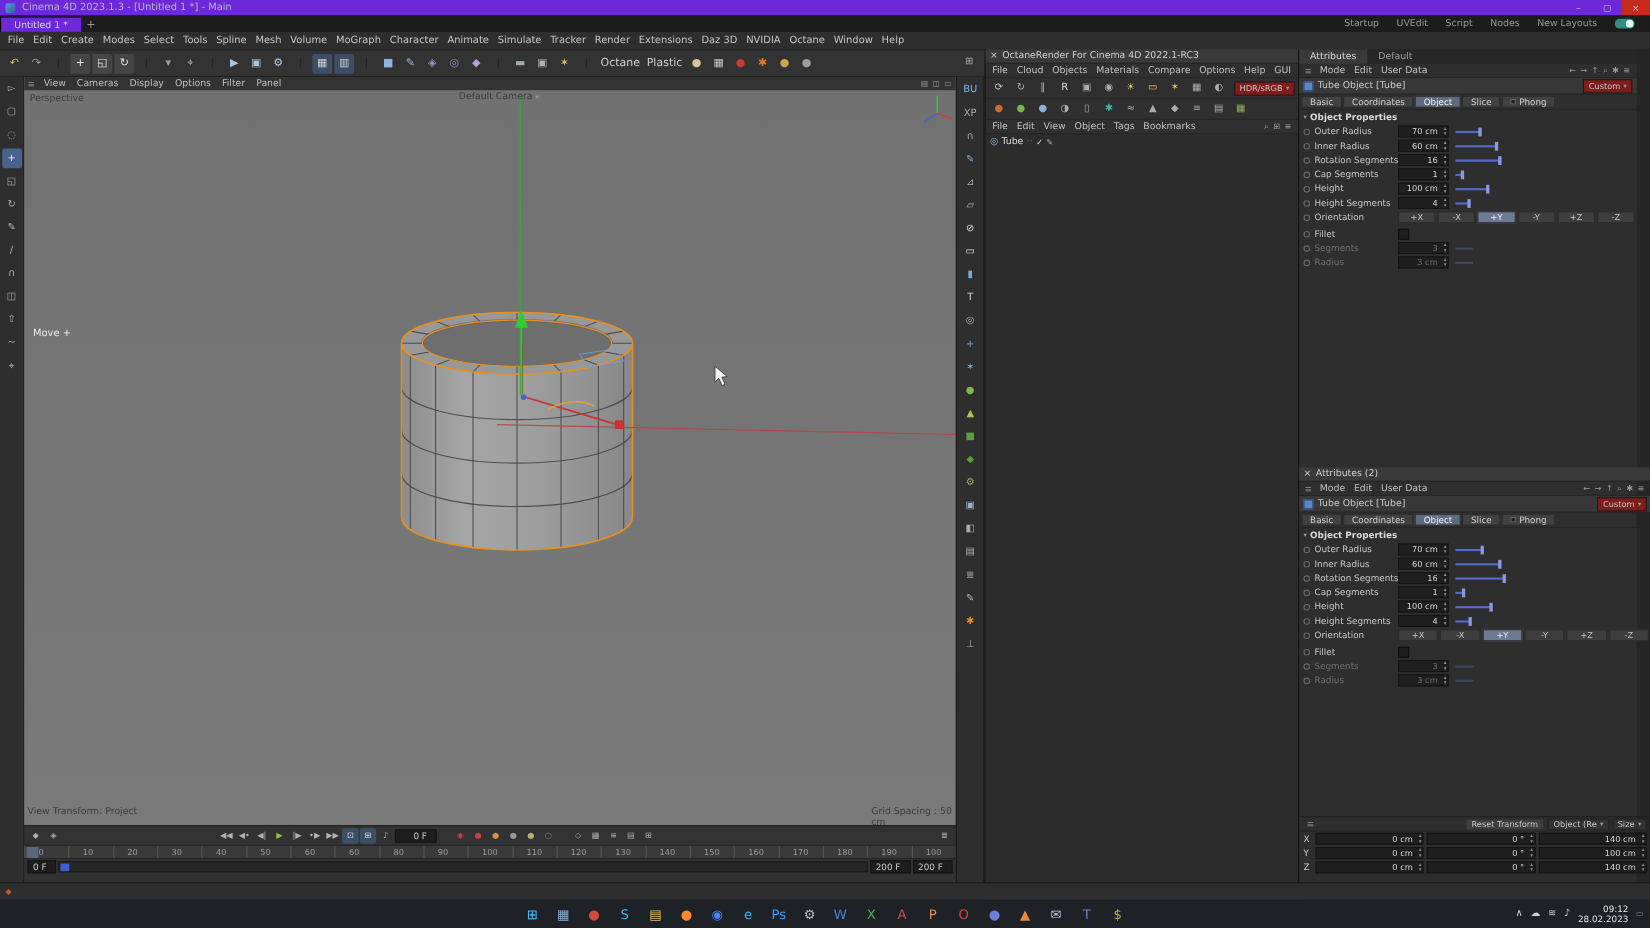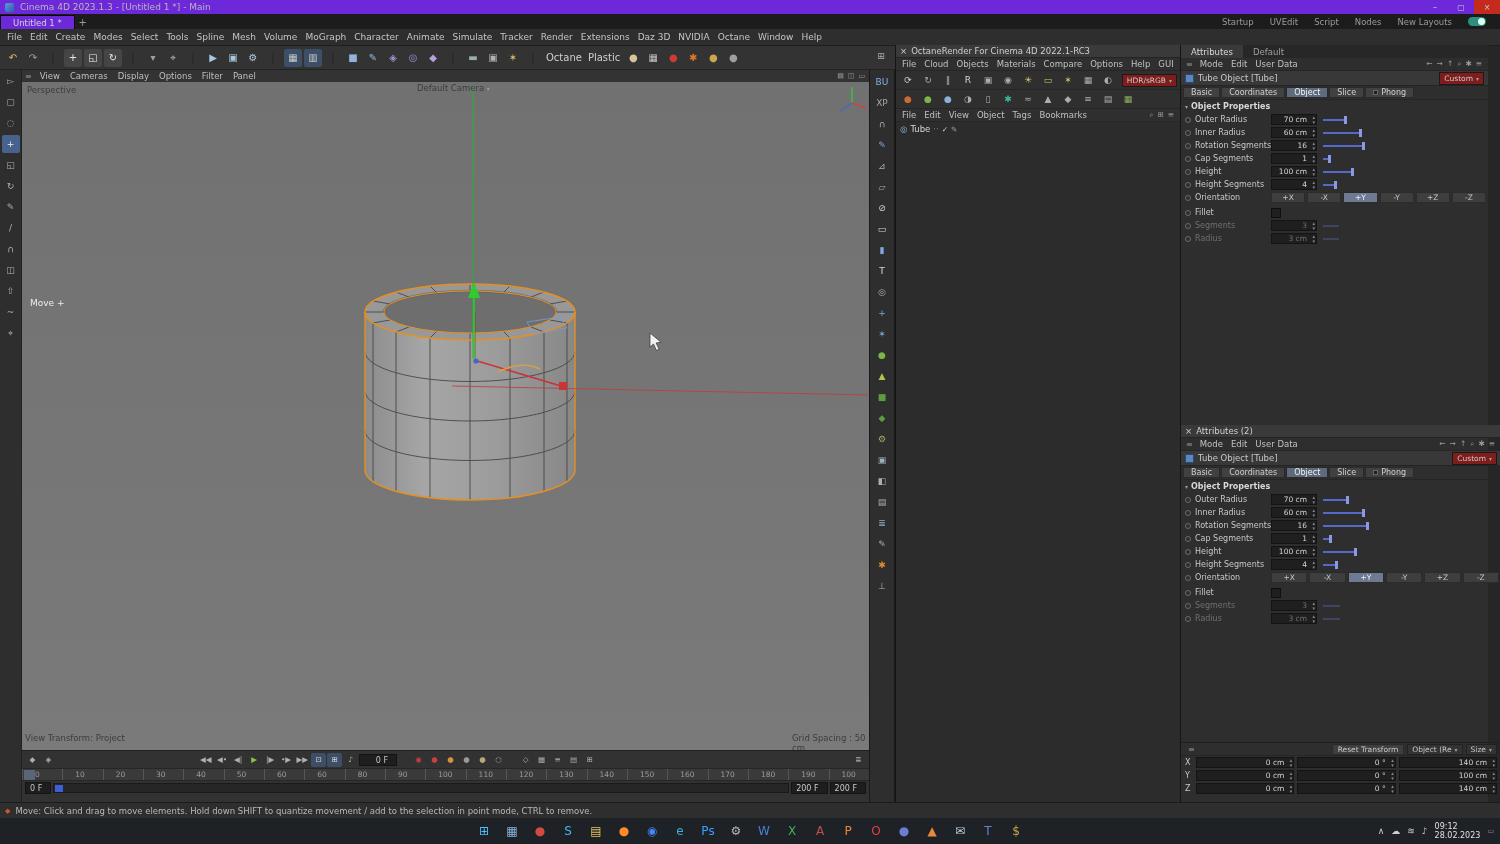--- a/index.html
+++ b/index.html
@@ -88,21 +88,21 @@
 .hbtn{background:#3e3e3e;border:1px solid #2a2a2a;height:11px;display:flex;align-items:center;padding:0 5px}
 .hsel{background:#333;border:1px solid #222;height:11px;display:flex;align-items:center;padding:0 4px;gap:3px}
 .crow{display:flex;height:13px;align-items:center;padding:0 4px;gap:3px}
 .cax{width:8px;font-size:8px;color:#c8c8c8;flex:0 0 auto}
 .pbox.grow{flex:1;width:auto}
 
 #statusbar{position:absolute;left:0;top:802px;width:1500px;height:16px;background:#2e2e2e;border-top:1px solid #1b1b1b;display:flex;align-items:center;padding-left:5px;gap:5px;font-size:8.5px;color:#b8b8b8}
 #taskbar{position:absolute;left:0;top:818px;width:1500px;height:26px;background:#1e2227;display:flex;align-items:center;justify-content:center;gap:6px}
 .tbapp{width:22px;height:22px;border-radius:4px;display:flex;align-items:center;justify-content:center;font-size:12px;color:#cfcfcf}
 #tray{position:absolute;right:6px;top:818px;height:26px;display:flex;align-items:center;gap:7px;color:#cfcfcf;font-size:9px}
-#clock{text-align:left;font-size:8px;line-height:9px;color:#e0e0e0}
+#clock{text-align:right;font-size:8px;line-height:9px;color:#e0e0e0}
 .caret{font-size:6px;color:#9a9a9a}
 .burger{font-size:8px;color:#9a9a9a;padding:0 3px}
 </style>
 </head>
 <body>
 
 <div id="titlebar">
   <span id="logo"></span>
   <span>Cinema 4D 2023.1.3 - [Untitled 1 *] - Main</span>
   <div class="winbtns">
@@ -751,21 +751,20 @@
         <span class="cax">Z</span>
         <span class="pbox grow">0 cm</span>
         <span class="pbox grow">0 °</span>
         <span class="pbox grow">140 cm</span>
       </div>
   </div>
 </div>
 
 <div id="statusbar">
   <span style="color:#cc5533;font-size:7px">◆</span>
-  <span>Move: Click and drag to move elements. Hold down SHIFT to quantize movement / add to the selection in point mode, CTRL to remove.</span>
 </div>
 
 <div id="taskbar">
   <span class="tbapp" style="color: rgb(76, 194, 255);">⊞</span>
     <span class="tbapp" style="color: rgb(138, 176, 217);">▦</span>
     <span class="tbapp" style="color: rgb(210, 75, 62);">●</span>
     <span class="tbapp" style="color: rgb(69, 182, 232);">S</span>
     <span class="tbapp" style="color: rgb(232, 195, 90);">▤</span>
     <span class="tbapp" style="color: rgb(255, 138, 42);">●</span>
     <span class="tbapp" style="color: rgb(66, 133, 244);">◉</span>

